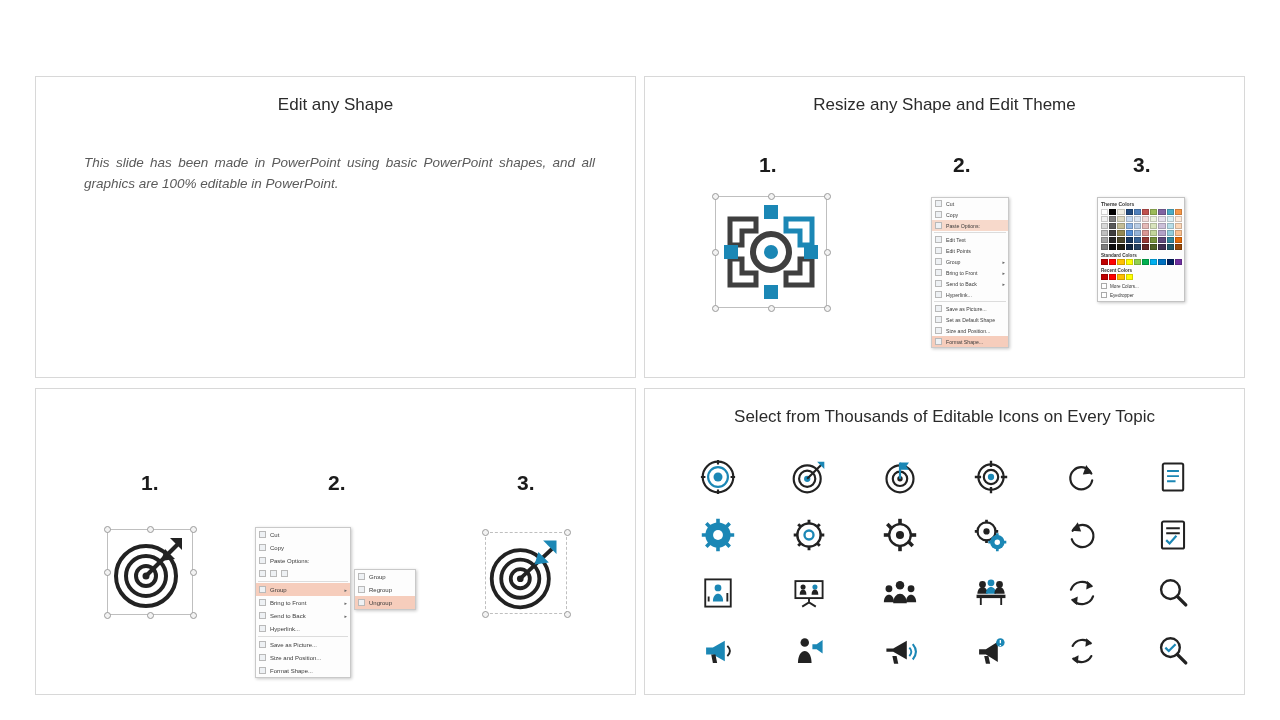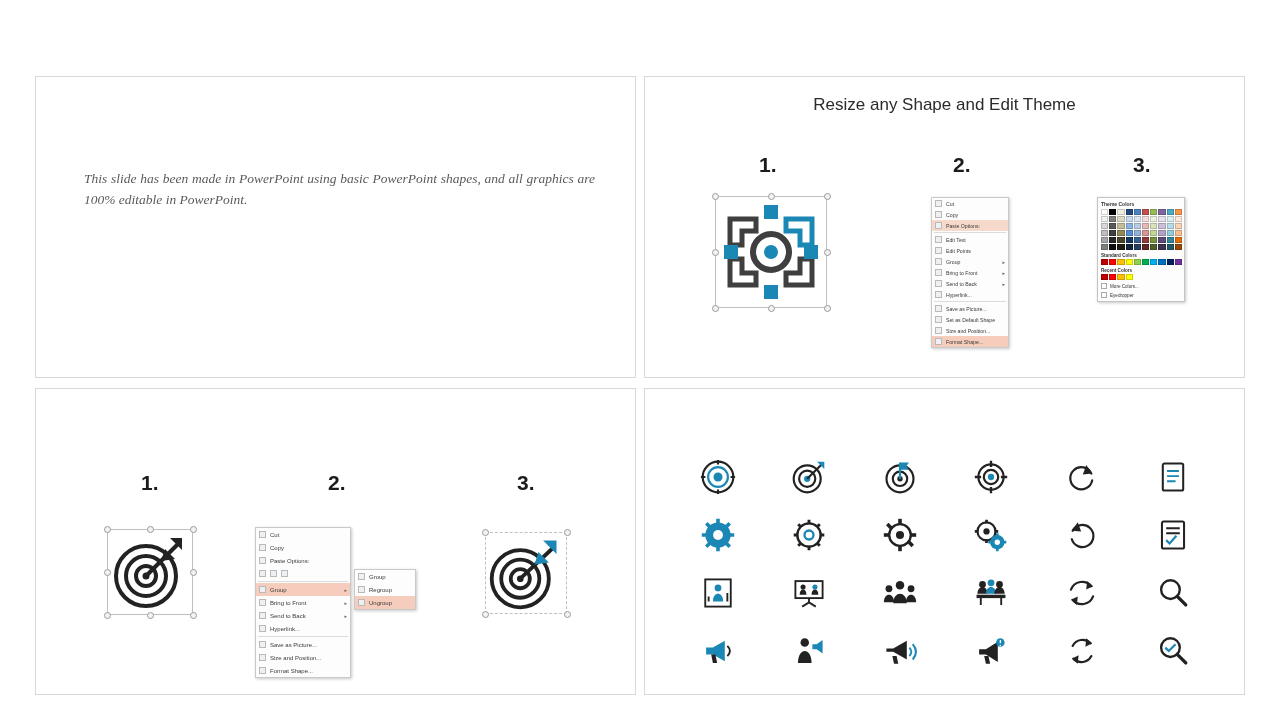--- a/index.html
+++ b/index.html
@@ -46,21 +46,21 @@
   #panel-edit-shape { left: 35px; top: 76px; width: 601px; height: 302px; }
   .body-text {
     position: absolute;
     left: 48px; right: 40px;
     font-style: italic;
     font-size: 13.5px;
     line-height: 1.55;
     color: #5a5a5a;
     text-align: justify;
   }
-  #body-text-1 { top: 92px; font-family: Liberation Serif, serif; }
+  #body-text-1 { top: 76px; }
   #body-text-2 { top: 167px; }
 
   
   #panel-resize-shape { left: 644px; top: 76px; width: 601px; height: 302px; }
   .step-num {
     position: absolute;
     font-size: 21px;
     font-weight: bold;
     color: #1b1b1b;
   }
@@ -139,20 +139,21 @@
   .icon-cell { width: 44px; height: 44px; display: flex; align-items: center; justify-content: center; }
   .icon-cell svg { display: block; }
 </style>
 </head>
 <body>
 
 <div class="slide">
 
 
   <div class="panel" id="panel-edit-shape">
+    <div class="panel-title">Edit any Shape</div>
     <div class="body-text" id="body-text-1">This slide has been made in PowerPoint using basic PowerPoint shapes, and all graphics are 100% editable in PowerPoint.</div>
   </div>
 
   <div class="panel" id="panel-resize-shape">
     <div class="panel-title">Resize any Shape and Edit Theme</div>
 
     <div class="step-num" style="left:114px; top:76px;">1.</div>
     <div class="step-num" style="left:308px; top:76px;">2.</div>
     <div class="step-num" style="left:488px; top:76px;">3.</div>
 
@@ -440,20 +441,21 @@
         <circle cx="36" cy="48" r="10" fill="none" stroke="#222" stroke-width="4"></circle>
         <circle cx="36" cy="48" r="3.5" fill="#222"></circle>
         <path d="M36 48 L70 16" stroke="#222" stroke-width="4"></path>
         <path d="M60 8 l14 0 0 14 z" fill="#1b87b5"></path>
         <path d="M55 20 l11 11 -15 2 z" fill="#1b87b5"></path>
       </svg>
     </div>
   </div>
 
   <div class="panel" id="panel-icon-library">
+    <div class="panel-title">Select from Thousands of Editable Icons on Every Topic</div>
 
     <div class="icon-grid">
 
       <div class="icon-cell">
         <svg width="36" height="36" viewBox="0 0 40 40">
           <circle cx="20" cy="20" r="17" fill="none" stroke="#222" stroke-width="2.4"></circle>
           <circle cx="20" cy="20" r="11" fill="none" stroke="#1b87b5" stroke-width="2.4"></circle>
           <circle cx="20" cy="20" r="5" fill="#1b87b5"></circle>
           <path d="M20 1 v5 M20 34 v5 M1 20 h5 M34 20 h5" stroke="#222" stroke-width="2.4"></path>
         </svg>

